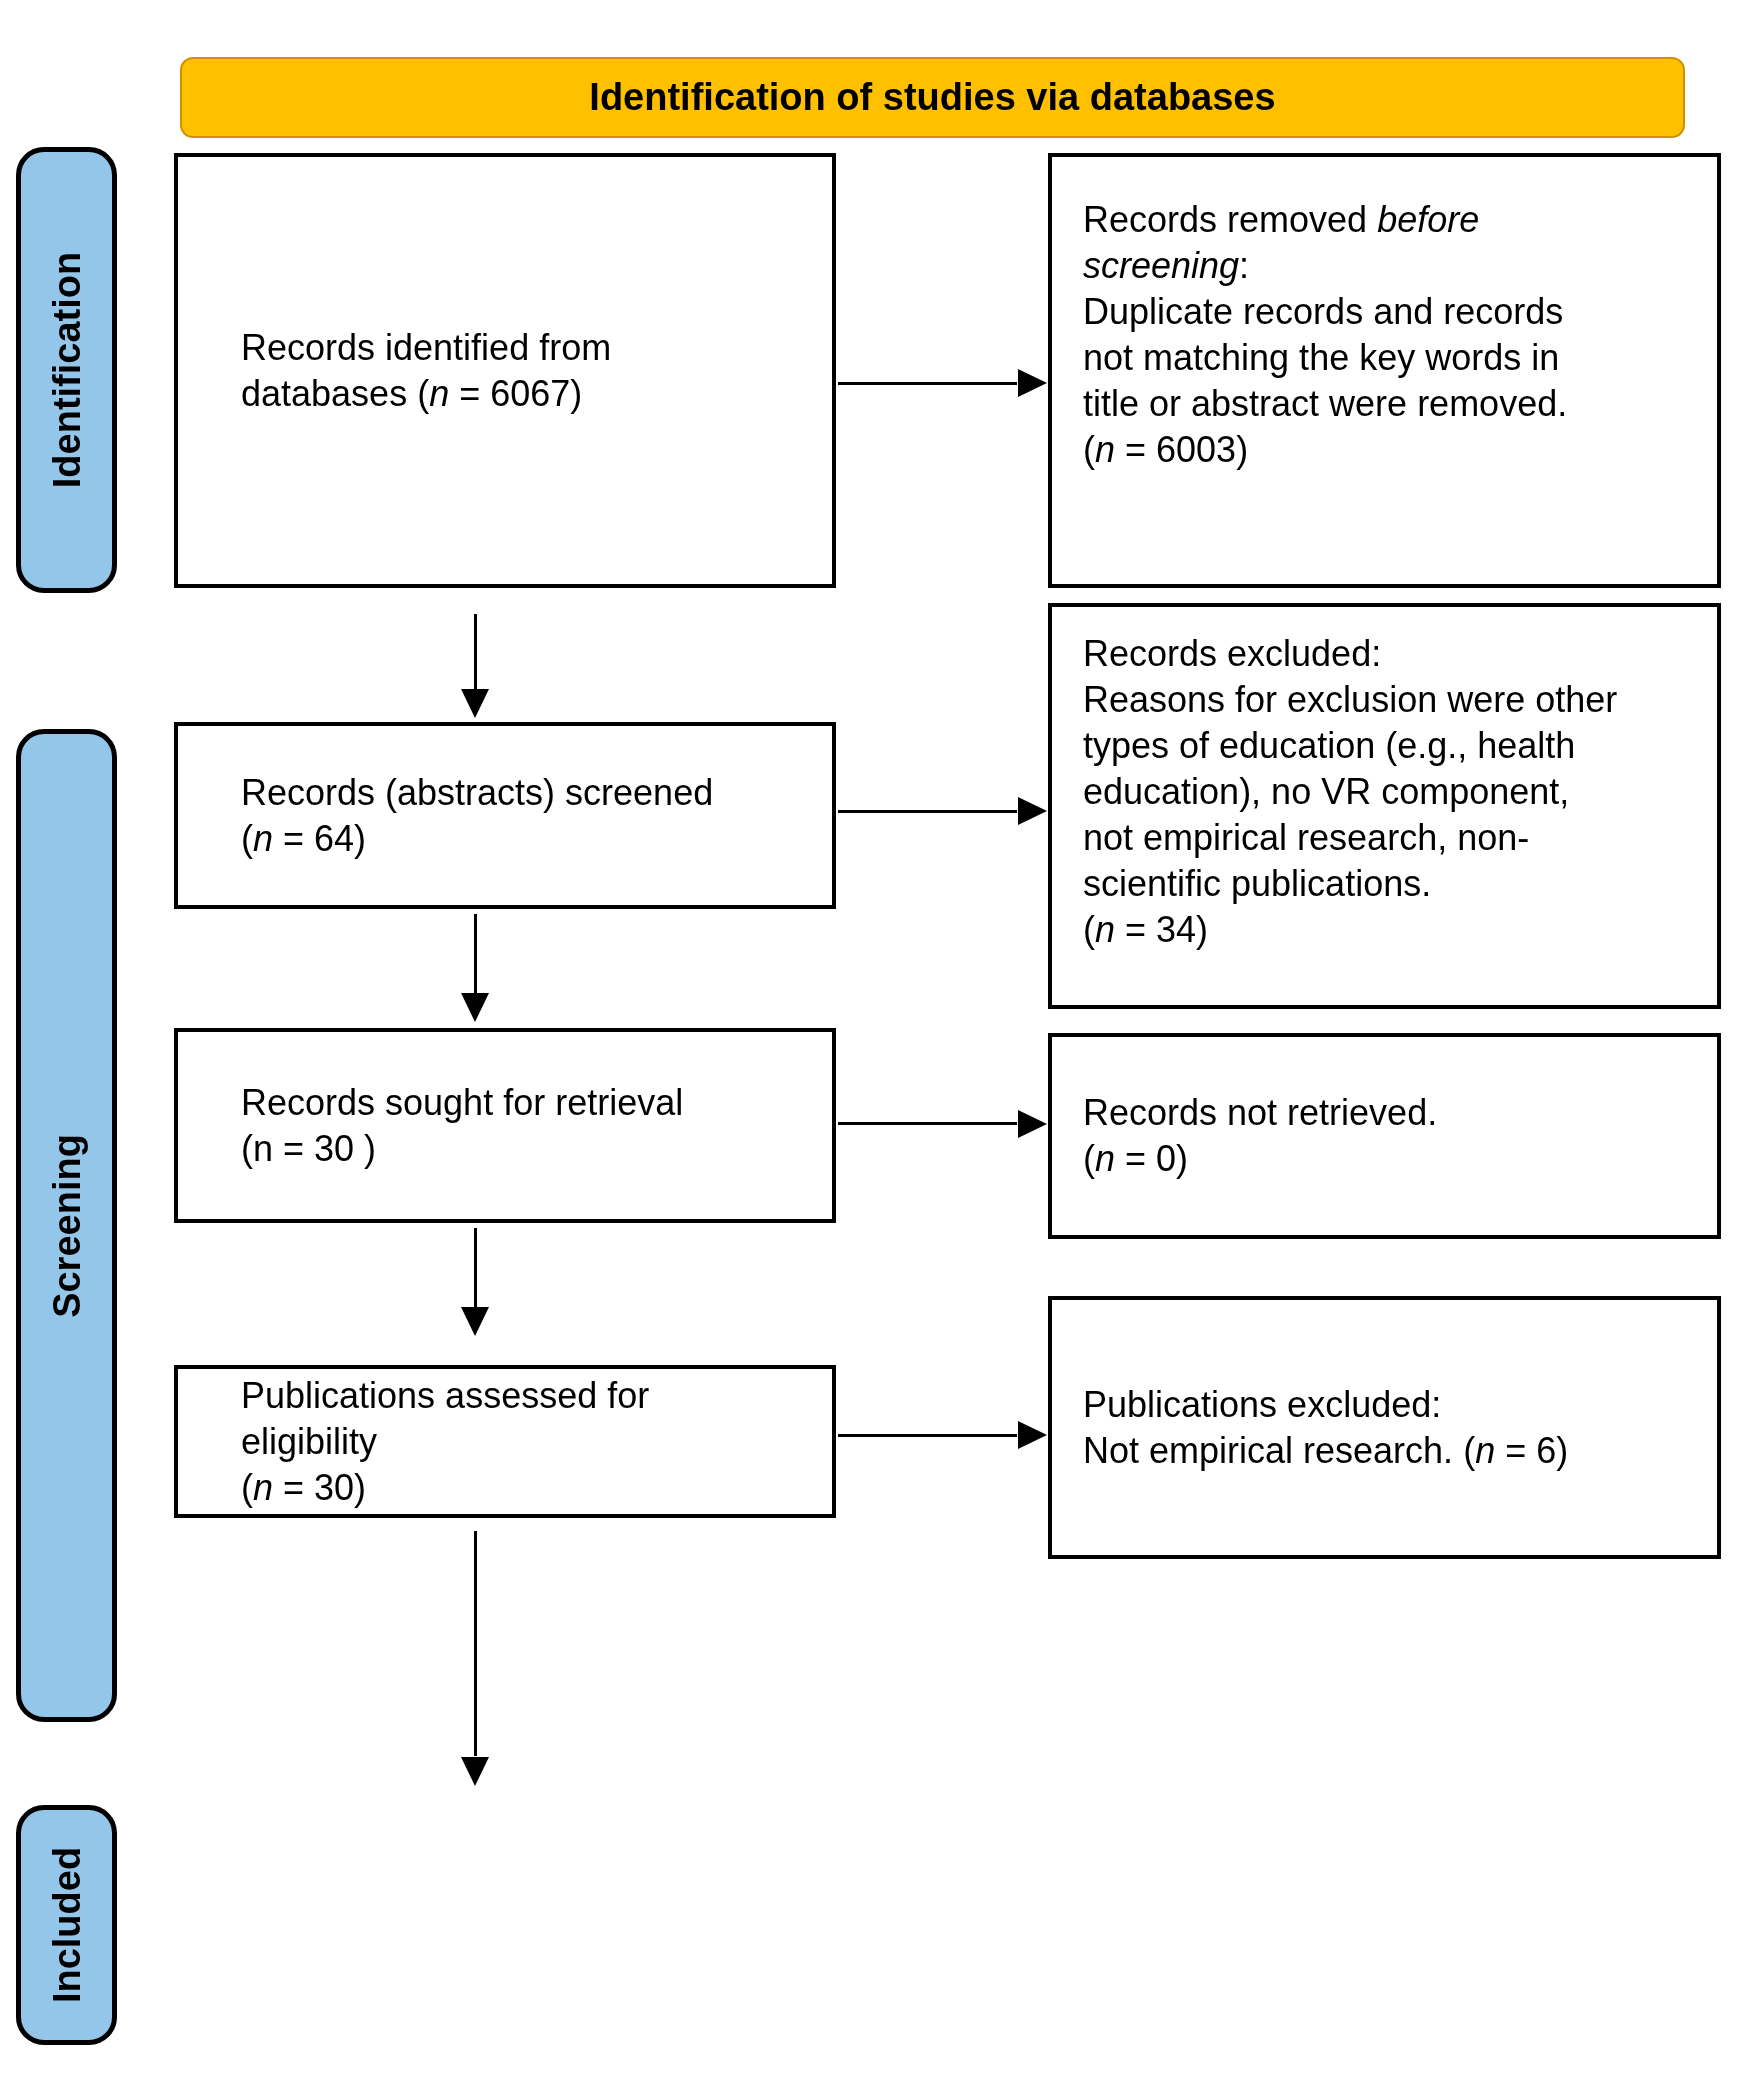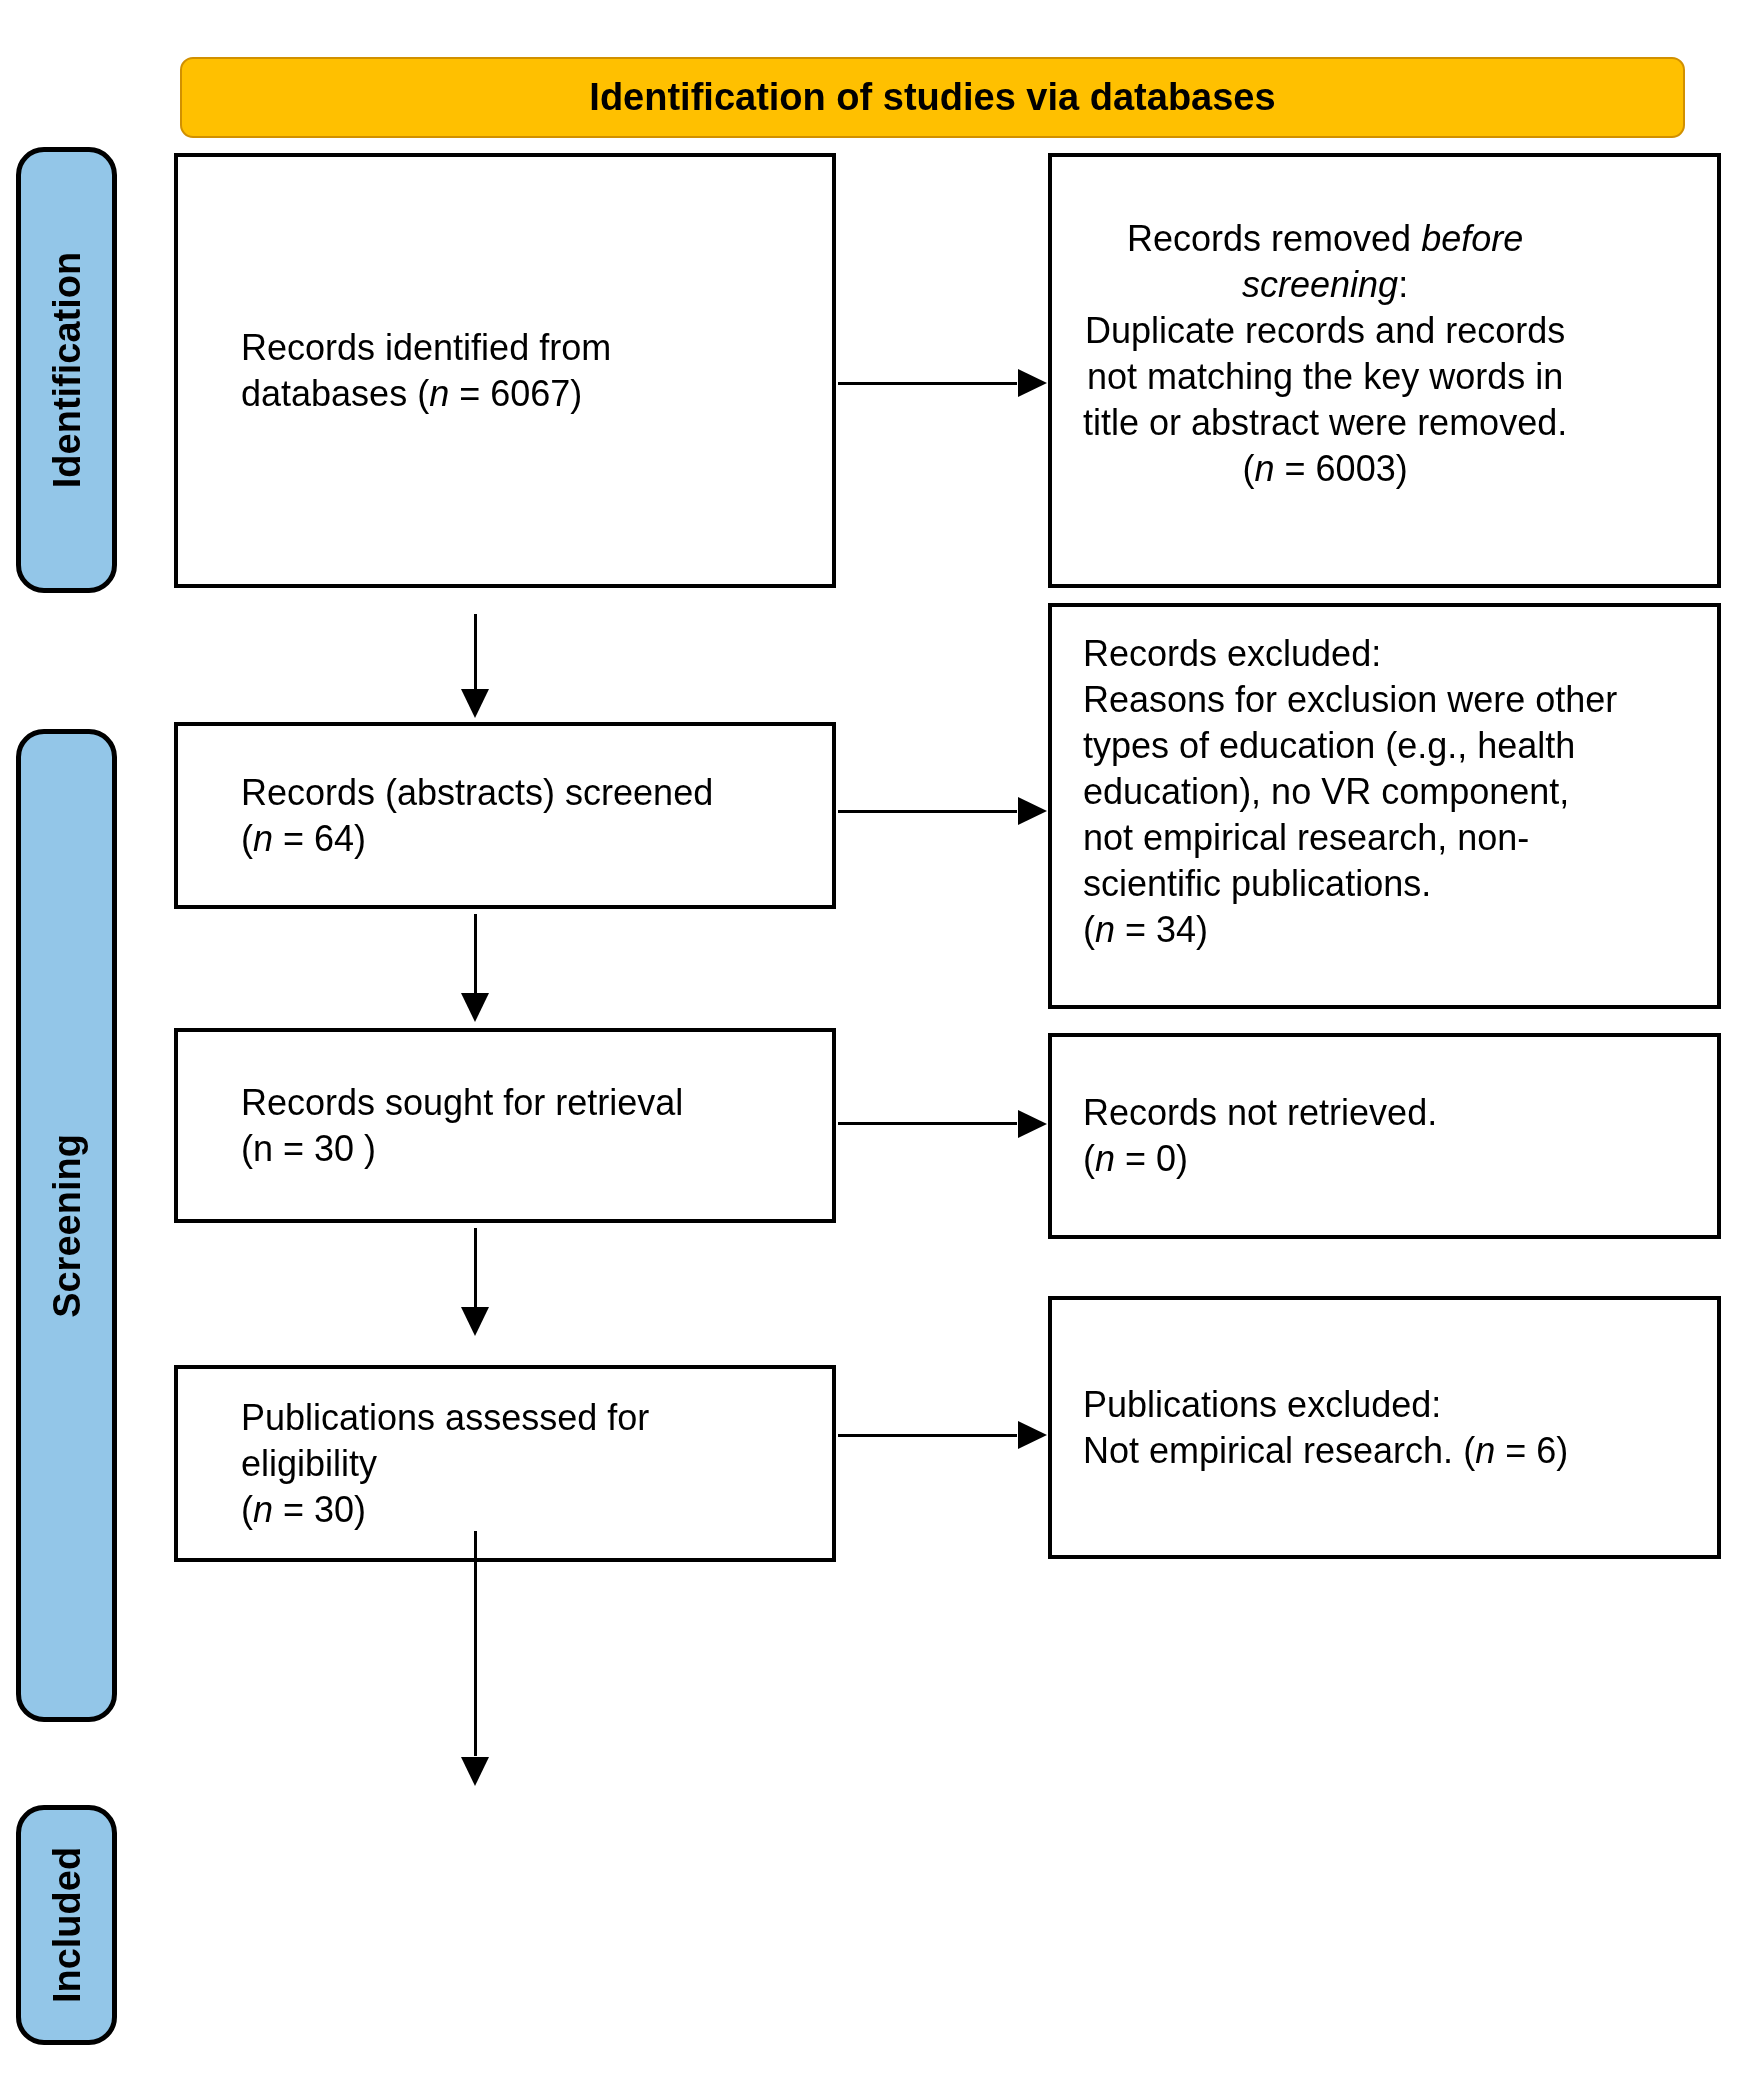--- a/index.html
+++ b/index.html
@@ -92,28 +92,28 @@
 databases (</span><span style="font-style: italic;">n</span><span> = 6067)</span></div>
   </div>
   <div class="fbox main-col" style="top:722px;height:187px;">
     <div class="txt"><span>Records (abstracts) screened
 (</span><span style="font-style: italic;">n</span><span> = 64)</span></div>
   </div>
   <div class="fbox main-col" style="top:1028px;height:195px;">
     <div class="txt"><span>Records sought for retrieval
 (n = 30 )</span></div>
   </div>
-  <div class="fbox main-col" style="top:1365px;height:197px;">
+  <div class="fbox main-col" style="top:1365px;height:153px;">
     <div class="txt"><span>Publications assessed for
 eligibility
 (</span><span style="font-style: italic;">n</span><span> = 30)</span></div>
   </div>
 
   <div class="fbox side-col" style="top:153px;height:435px;align-items:flex-start;">
-    <div class="txt" style="padding-top:59px;text-align:center;"><span>Records removed </span><span style="font-style: italic;">before
+    <div class="txt" style="padding-top:40px;"><span>Records removed </span><span style="font-style: italic;">before
 screening</span><span>:
 Duplicate records and records
 not matching the key words in
 title or abstract were removed.
 (</span><span style="font-style: italic;">n</span><span> = 6003)</span></div>
   </div>
   <div class="fbox side-col" style="top:603px;height:406px;align-items:flex-start;">
     <div class="txt" style="padding-top:24px;"><span>Records excluded:
 Reasons for exclusion were other
 types of education (e.g., health

